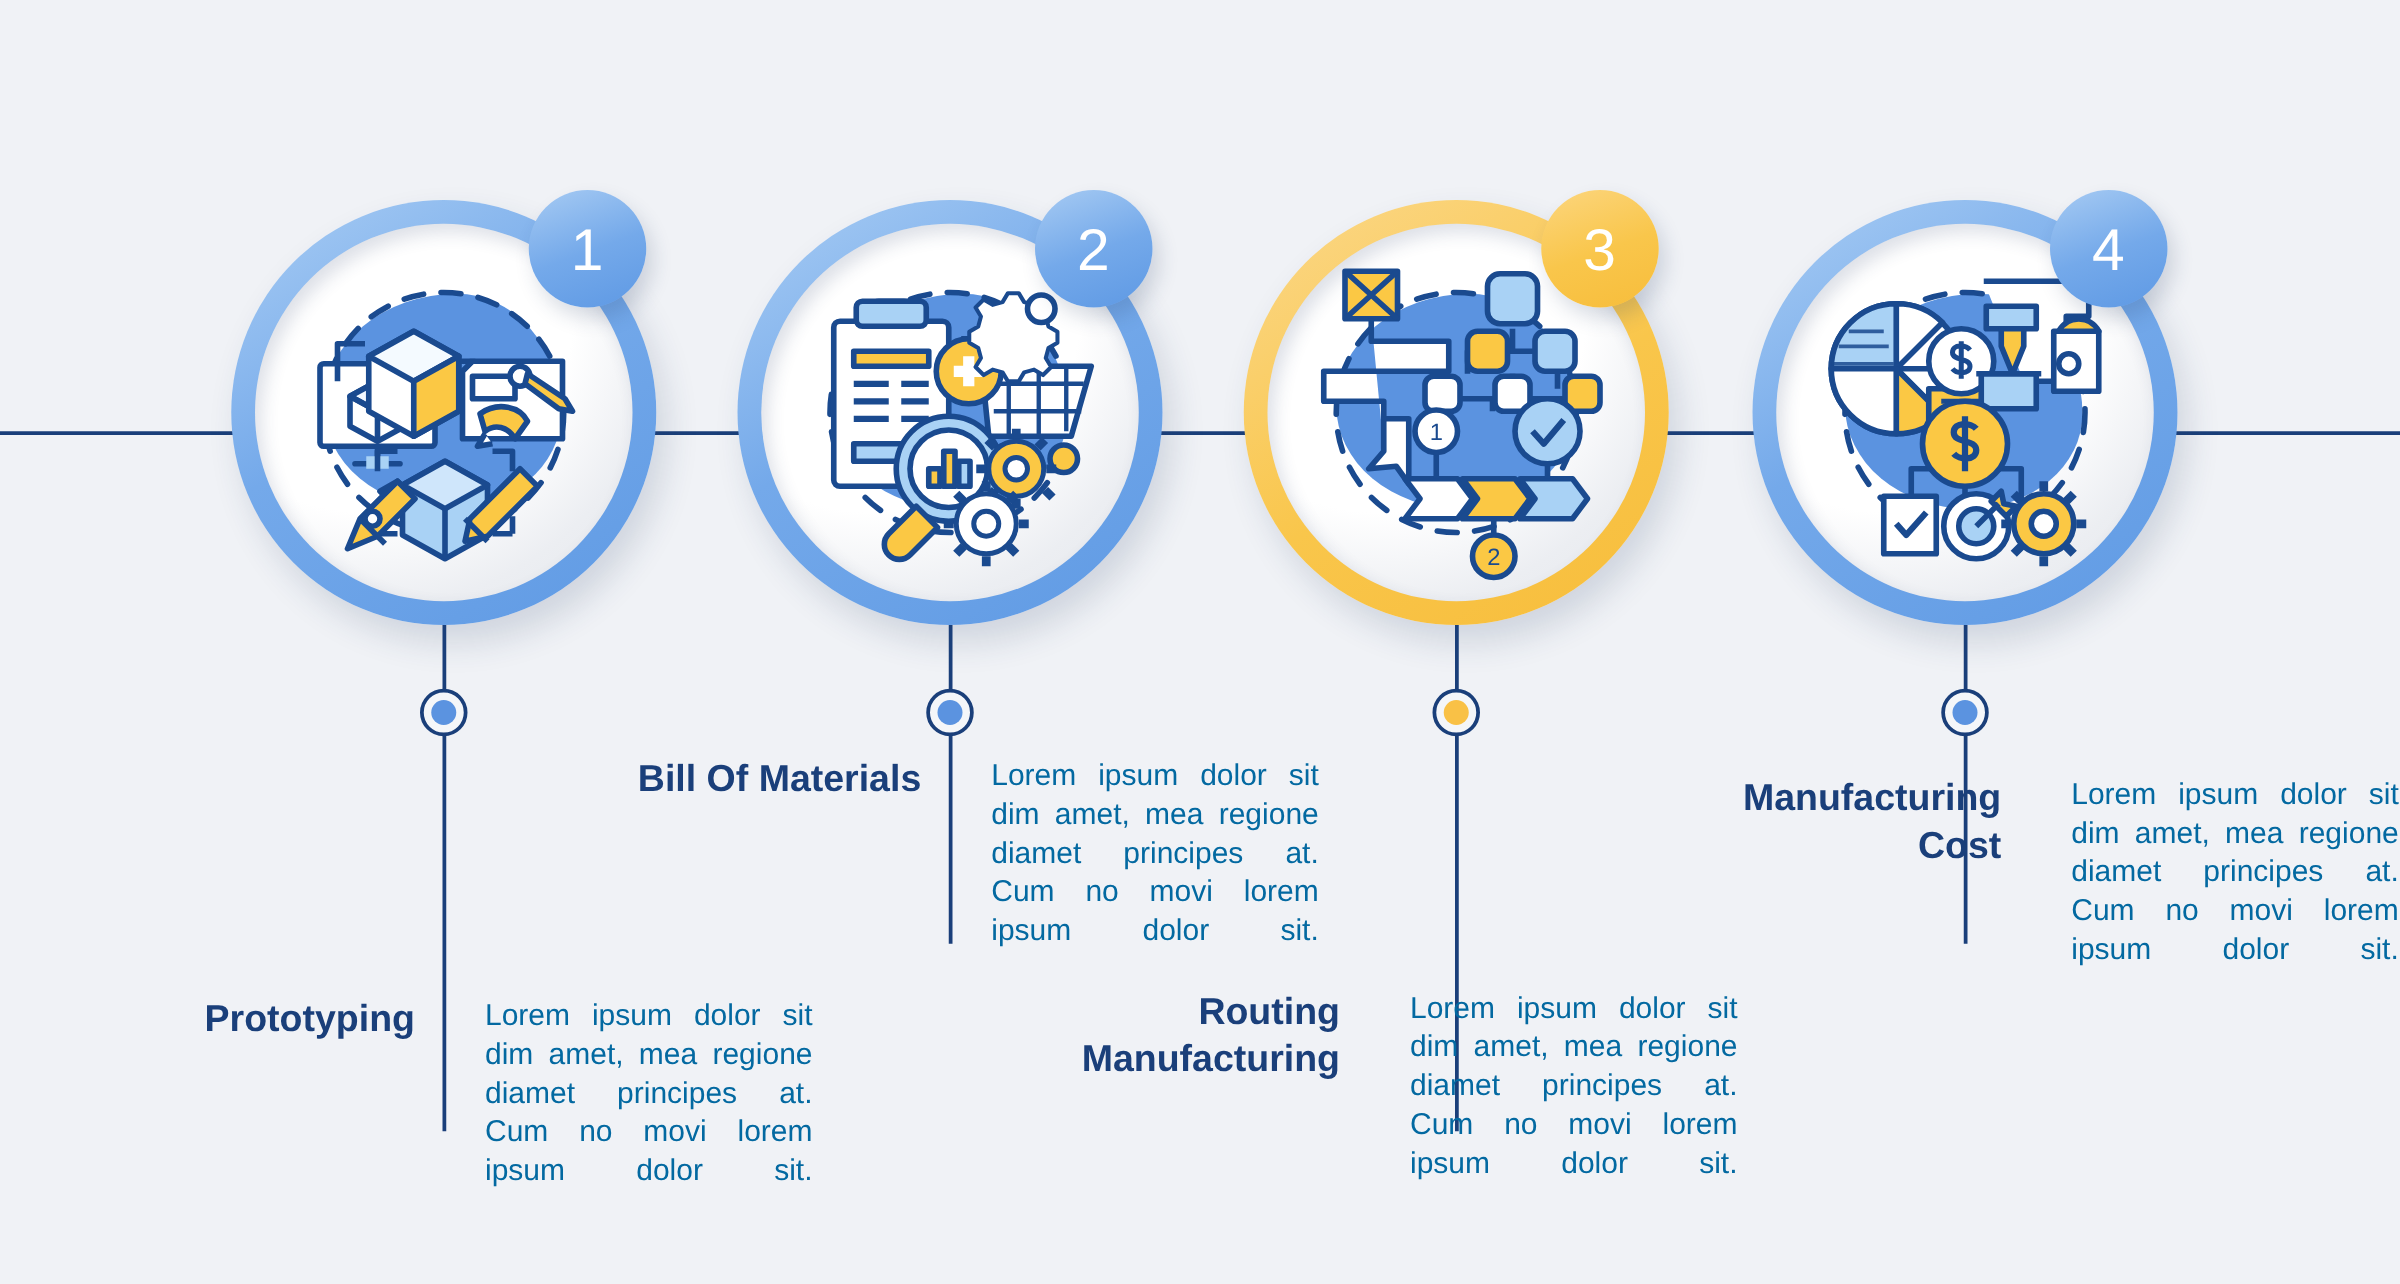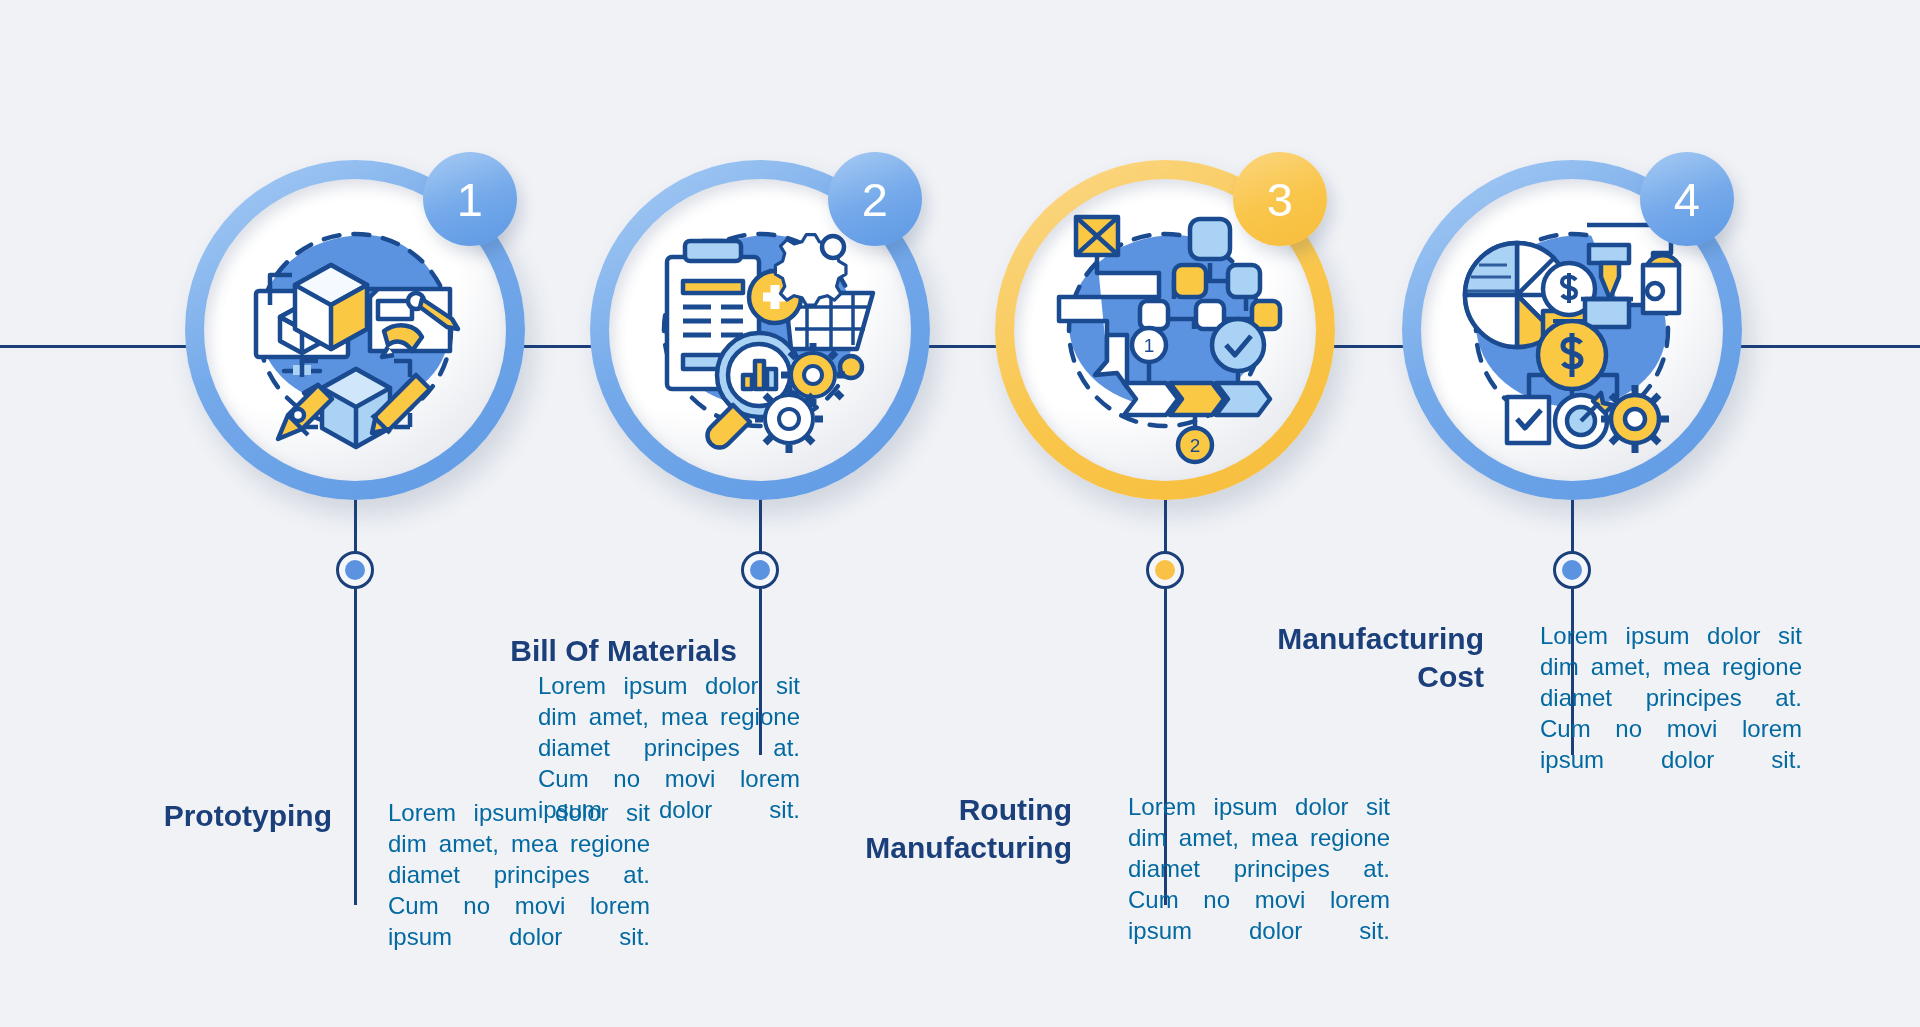--- a/index.html
+++ b/index.html
@@ -262,21 +262,21 @@
       </div>
     </div>
     <div class="badge blue">
       <span>2</span>
     </div>
     <div class="stem" style="top:500px;height:255px;"></div>
     <div class="dot" style="top:551px;">
       <i class="blue"></i>
     </div>
   </div>
-  <div class="textblock" style="left:510px; top:632px;flex-direction:column;">
+  <div class="textblock" style="left:510px; top:605px;">
     <div class="title">Bill Of Materials</div>
     <div class="desc last-just">Lorem ipsum dolor sit dim amet, mea regione diamet principes at. Cum no movi lorem ipsum dolor sit.</div>
   </div>
 
   <div class="step" style="left:995px;">
     <div class="ring-wrap">
       <div class="ring-shadow"></div>
       <div class="ring amber"></div>
       <div class="ring-inner">
         <div class="blob b3"></div>
@@ -403,18 +403,18 @@
       </div>
     </div>
     <div class="badge blue">
       <span>4</span>
     </div>
     <div class="stem" style="top:500px;height:255px;"></div>
     <div class="dot" style="top:551px;">
       <i class="blue"></i>
     </div>
   </div>
-  <div class="textblock" style="left:1257px; top:620px;">
+  <div class="textblock" style="left:1374px; top:620px;">
     <div class="title">Manufacturing Cost</div>
     <div class="desc last-just">Lorem ipsum dolor sit dim amet, mea regione diamet principes at. Cum no movi lorem ipsum dolor sit.</div>
   </div>
 
 </div>
 
 </body></html>

